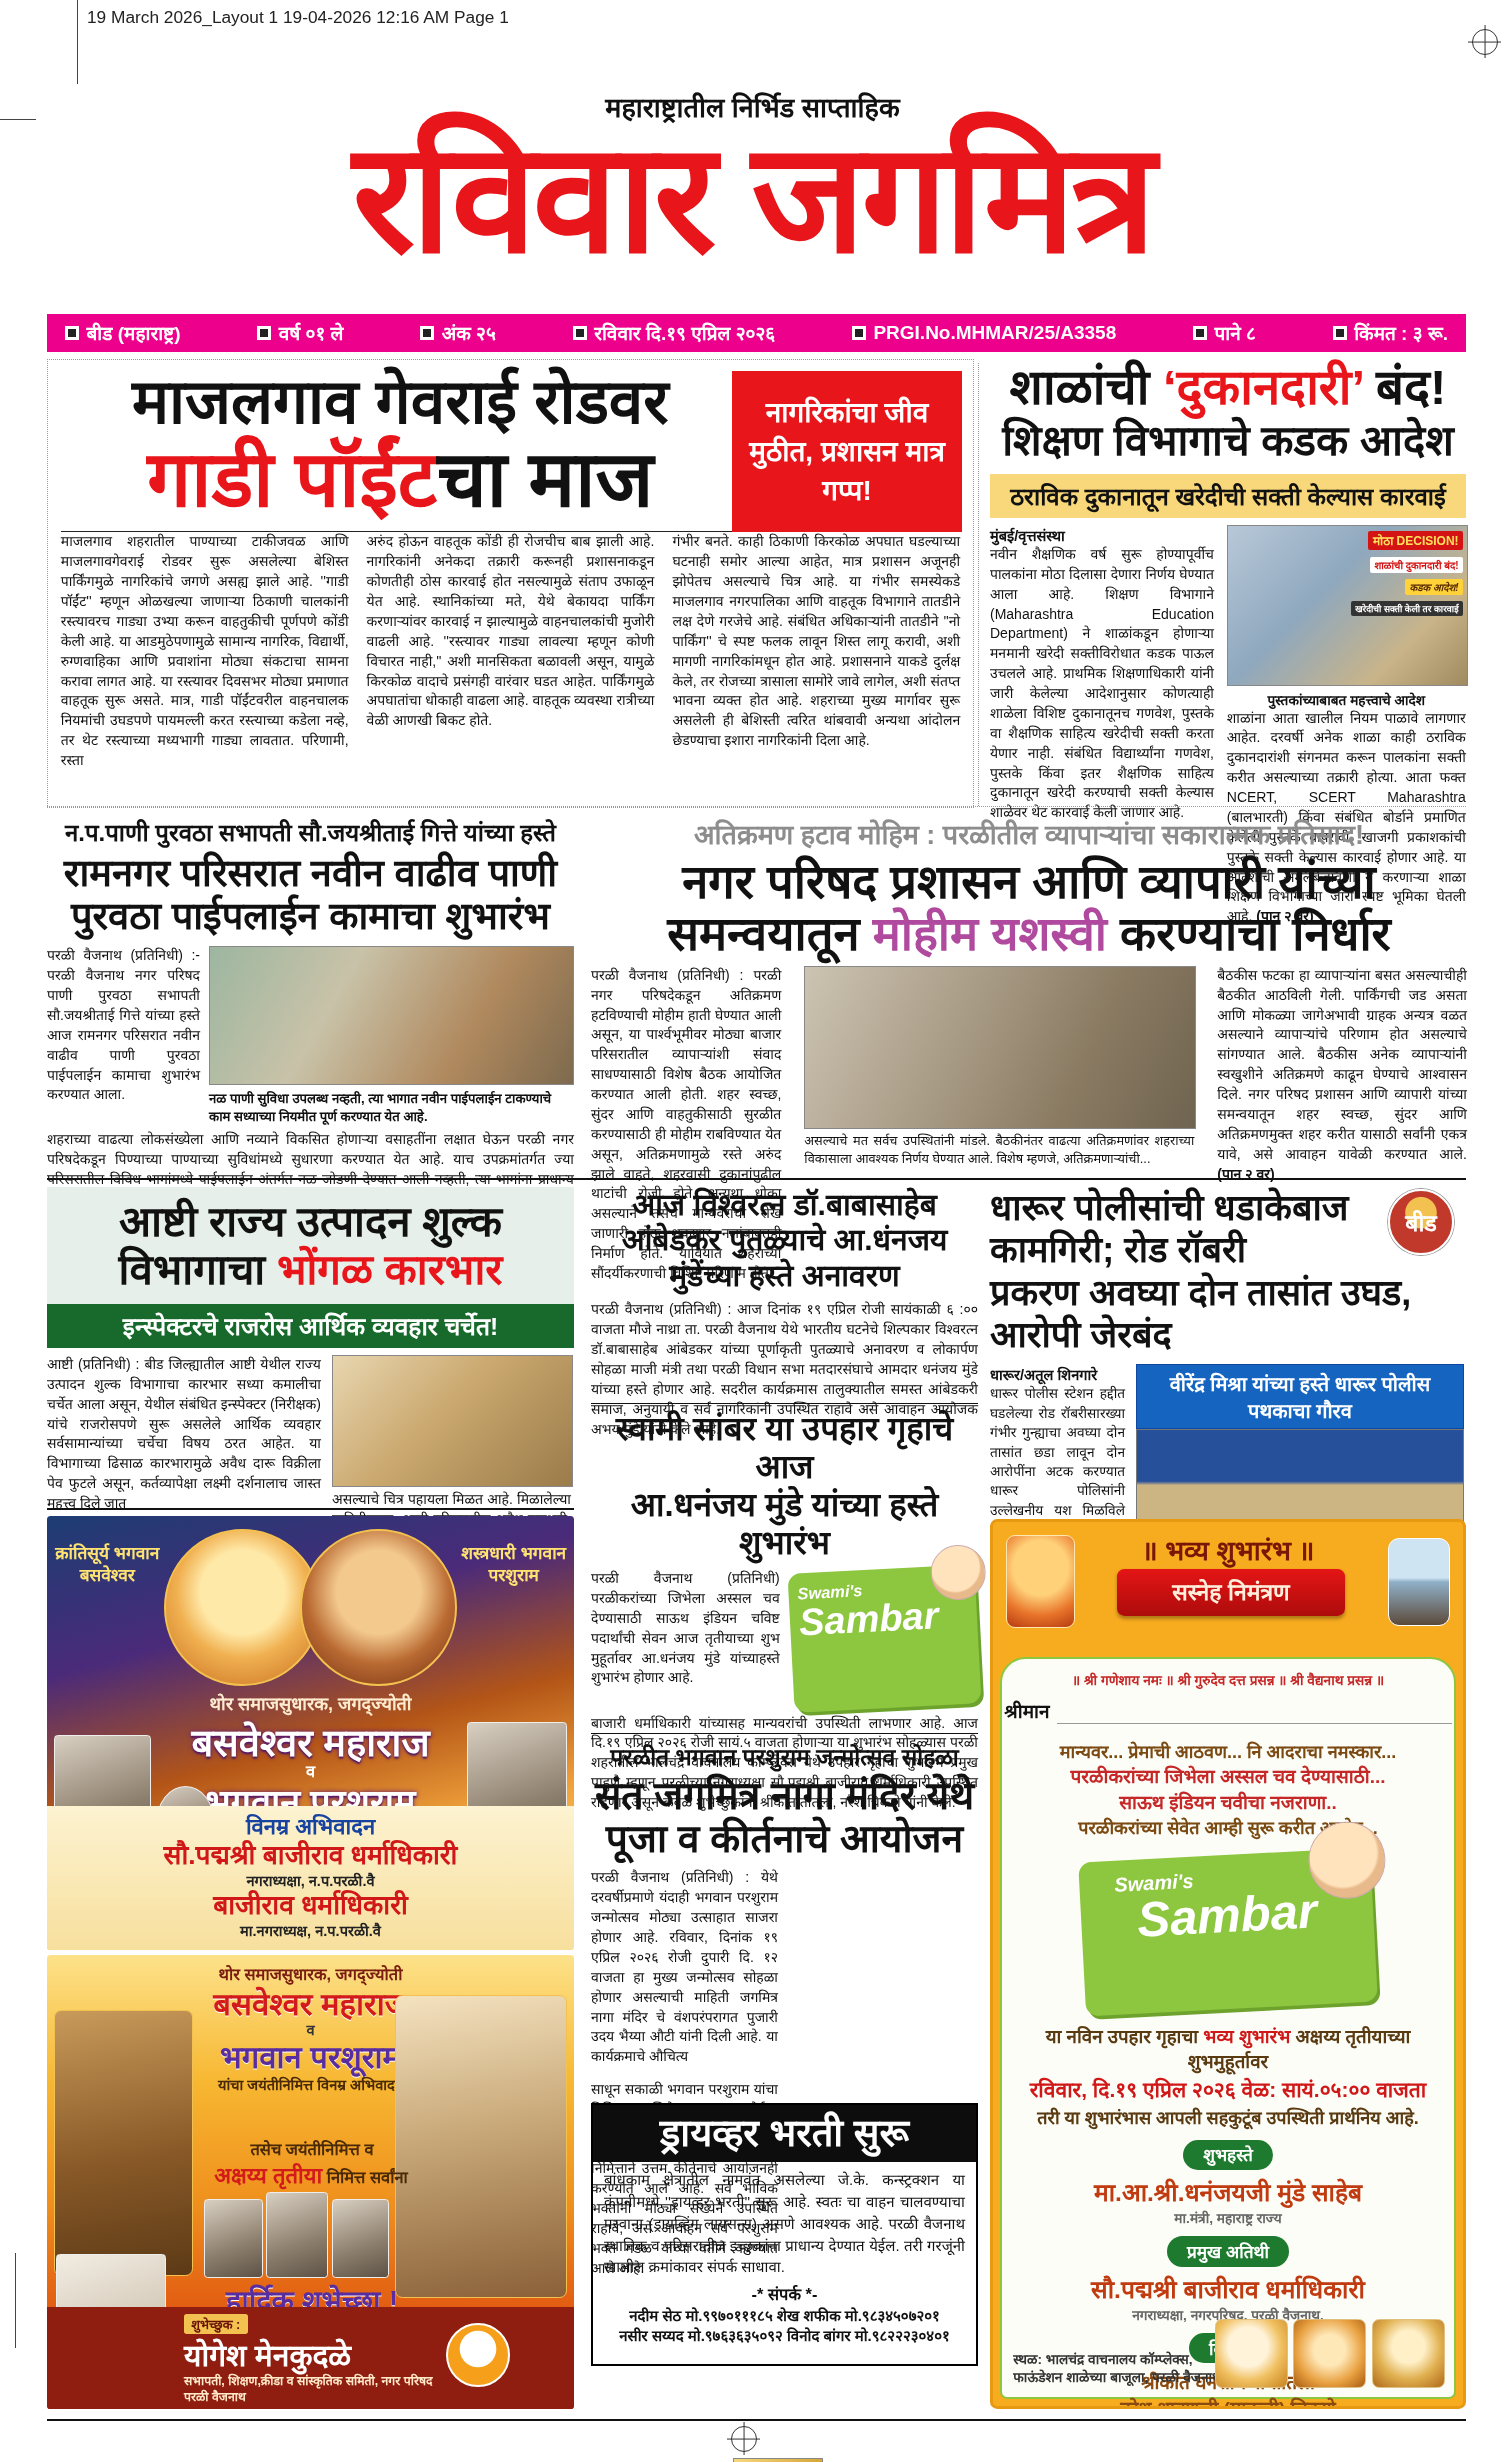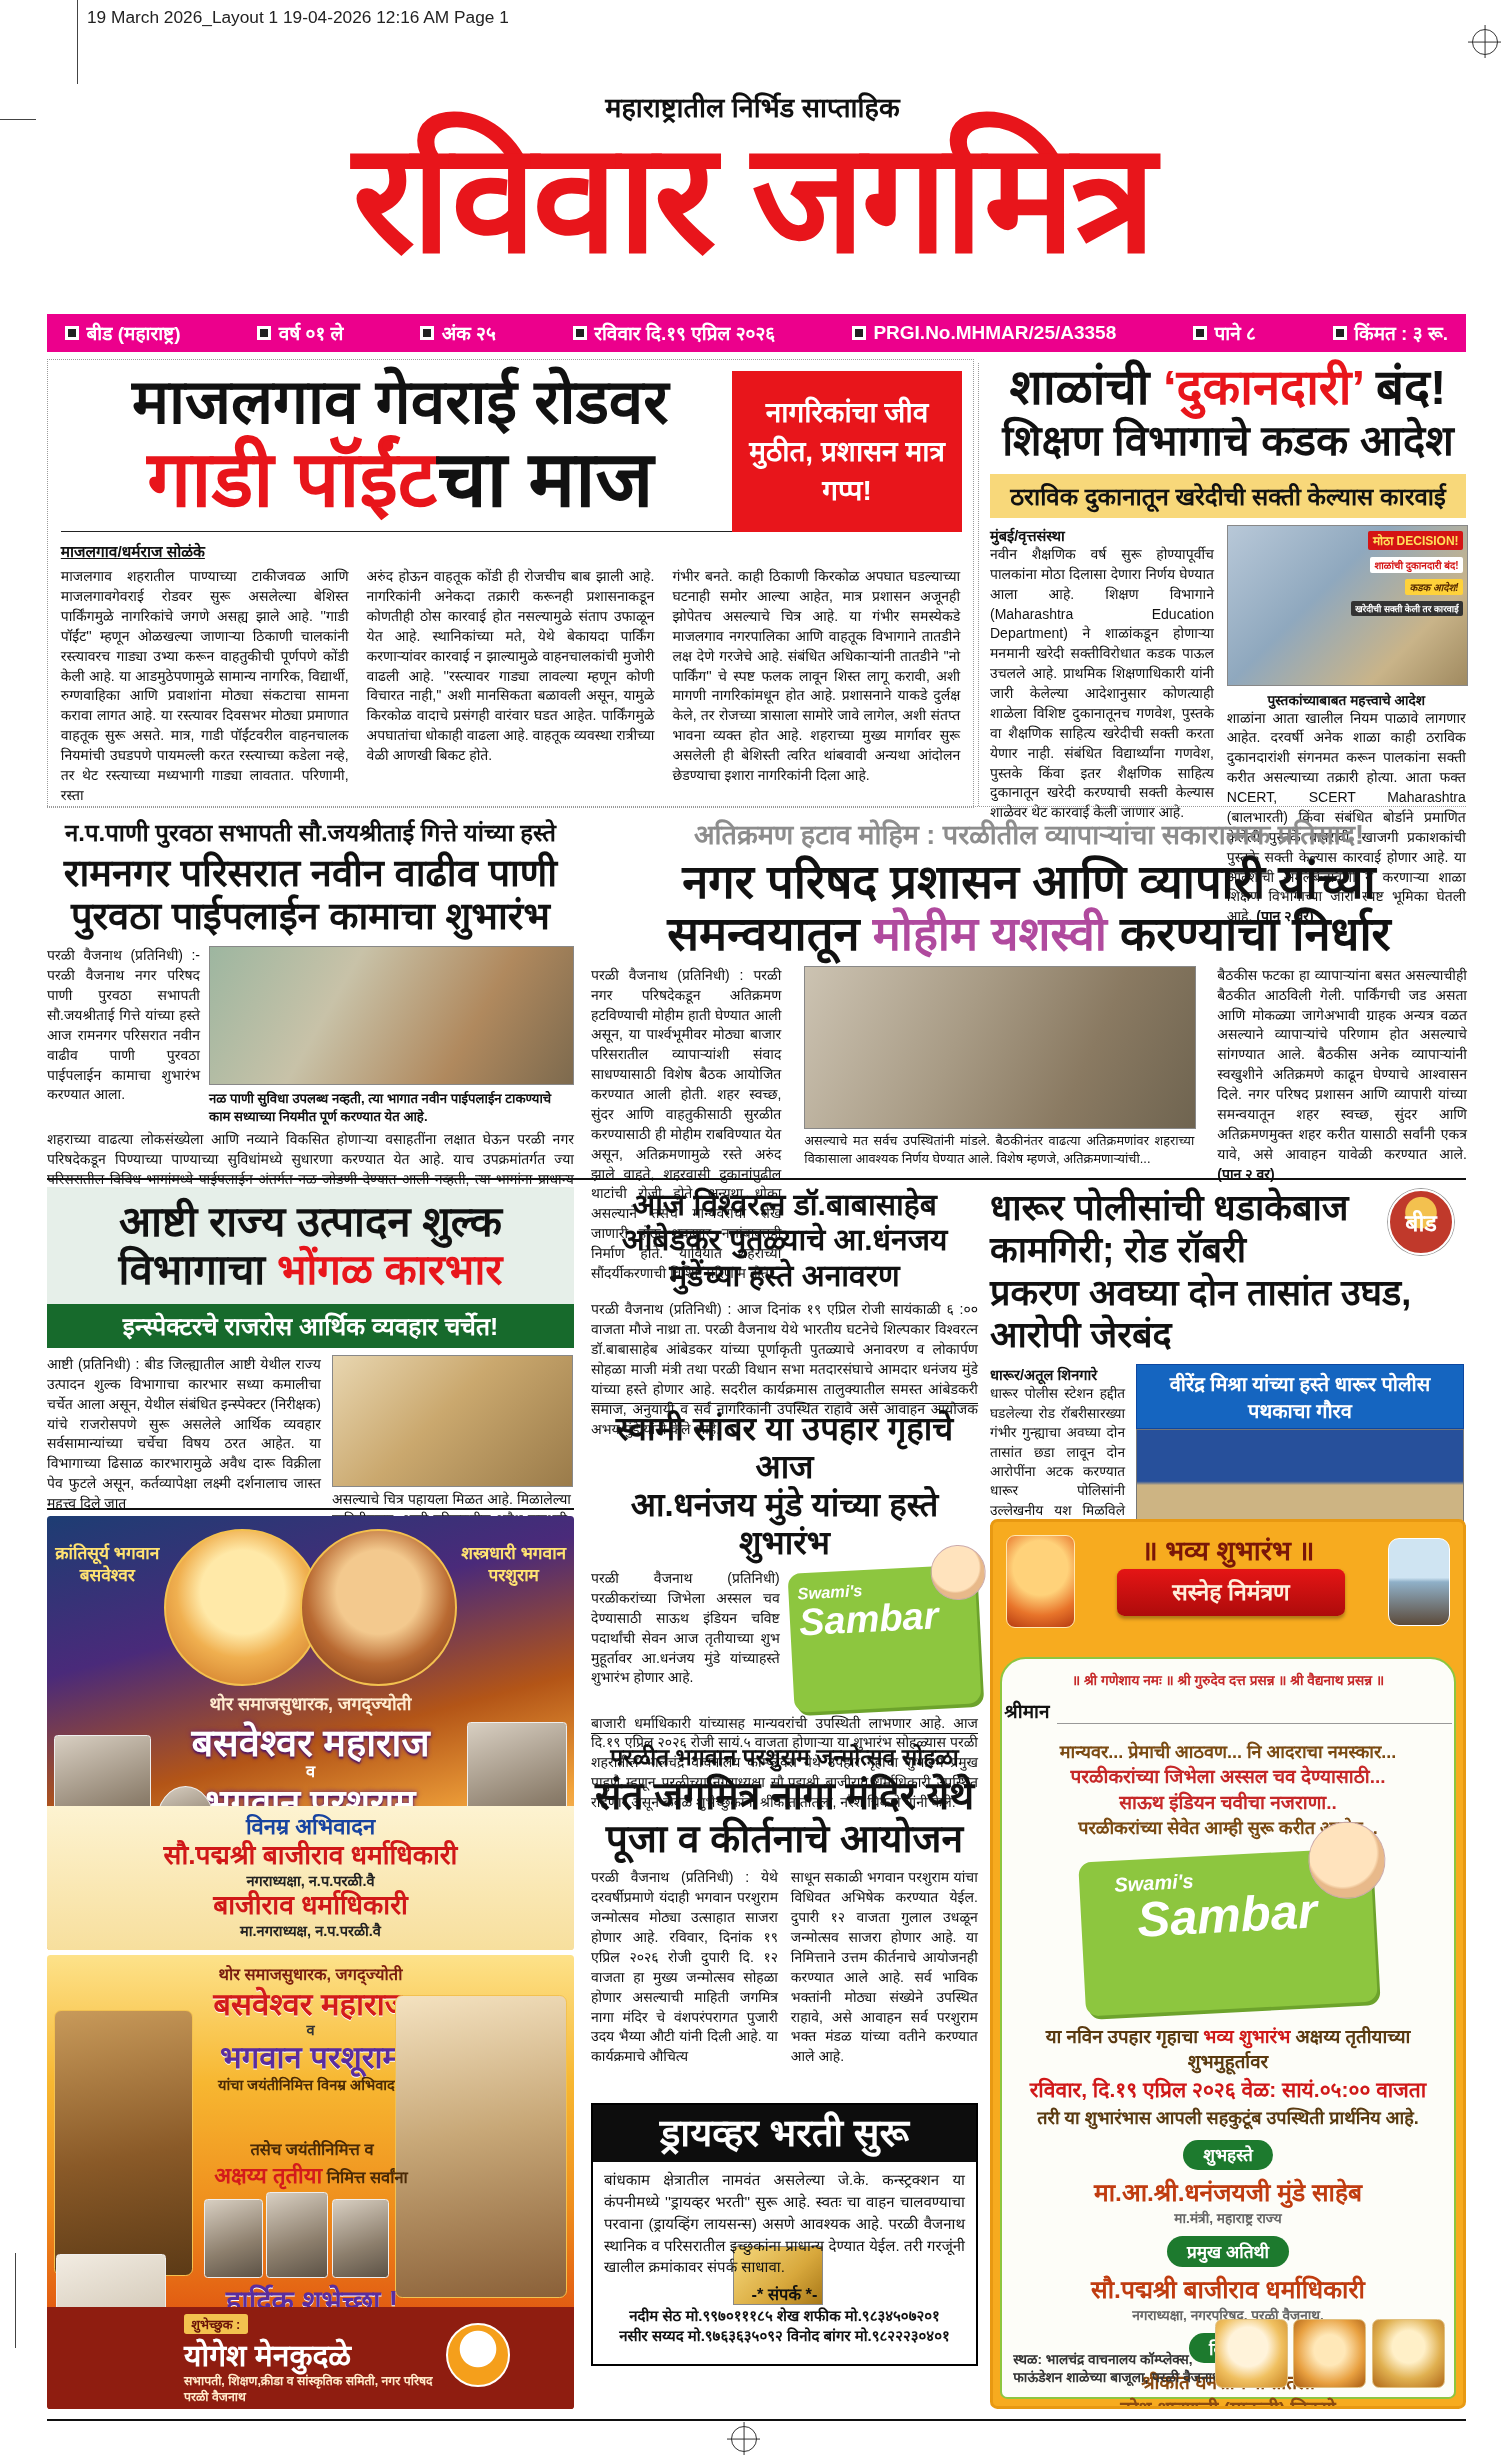--- a/index.html
+++ b/index.html
@@ -156,21 +156,20 @@
         <span class="bullet"></span>
         <span>किंमत : ३ रू.</span>
       </span>
   </div>
 
   <div class="abs lead-box">
     <div class="lead-h1 c">माजलगाव गेवराई रोडवर</div>
     <div class="lead-h2 c"><span class="red">गाडी पॉईंट</span><span>चा माज</span></div>
     <div class="abs lead-sidebox">नागरिकांचा जीव मुठीत, प्रशासन मात्र गप्प!</div>
     <div class="lead-rule"></div>
-    <div class="lead-byline">माजलगाव/धर्मराज सोळंके</div>
     <div class="lead-cols body-txt j">
       <div>माजलगाव शहरातील पाण्याच्या टाकीजवळ आणि माजलगावगेवराई रोडवर सुरू असलेल्या बेशिस्त पार्किंगमुळे नागरिकांचे जगणे असह्य झाले आहे. ''गाडी पॉईंट'' म्हणून ओळखल्या जाणाऱ्या ठिकाणी चालकांनी रस्त्यावरच गाड्या उभ्या करून वाहतुकीची पूर्णपणे कोंडी केली आहे. या आडमुठेपणामुळे सामान्य नागरिक, विद्यार्थी, रुग्णवाहिका आणि प्रवाशांना मोठ्या संकटाचा सामना करावा लागत आहे. या रस्त्यावर दिवसभर मोठ्या प्रमाणात वाहतूक सुरू असते. मात्र, गाडी पॉईंटवरील वाहनचालक नियमांची उघडपणे पायमल्ली करत रस्त्याच्या कडेला नव्हे, तर थेट रस्त्याच्या मध्यभागी गाड्या लावतात. परिणामी, रस्ता</div>
       <div>अरुंद होऊन वाहतूक कोंडी ही रोजचीच बाब झाली आहे. नागरिकांनी अनेकदा तक्रारी करूनही प्रशासनाकडून कोणतीही ठोस कारवाई होत नसल्यामुळे संताप उफाळून येत आहे. स्थानिकांच्या मते, येथे बेकायदा पार्किंग करणाऱ्यांवर कारवाई न झाल्यामुळे वाहनचालकांची मुजोरी वाढली आहे. ''रस्त्यावर गाड्या लावल्या म्हणून कोणी विचारत नाही,'' अशी मानसिकता बळावली असून, यामुळे किरकोळ वादाचे प्रसंगही वारंवार घडत आहेत. पार्किंगमुळे अपघातांचा धोकाही वाढला आहे. वाहतूक व्यवस्था रात्रीच्या वेळी आणखी बिकट होते.</div>
       <div>गंभीर बनते. काही ठिकाणी किरकोळ अपघात घडल्याच्या घटनाही समोर आल्या आहेत, मात्र प्रशासन अजूनही झोपेतच असल्याचे चित्र आहे. या गंभीर समस्येकडे माजलगाव नगरपालिका आणि वाहतूक विभागाने तातडीने लक्ष देणे गरजेचे आहे. संबंधित अधिकाऱ्यांनी तातडीने ''नो पार्किंग'' चे स्पष्ट फलक लावून शिस्त लागू करावी, अशी मागणी नागरिकांमधून होत आहे. प्रशासनाने याकडे दुर्लक्ष केले, तर रोजच्या त्रासाला सामोरे जावे लागेल, अशी संतप्त भावना व्यक्त होत आहे. शहराच्या मुख्य मार्गावर सुरू असलेली ही बेशिस्ती त्वरित थांबवावी अन्यथा आंदोलन छेडण्याचा इशारा नागरिकांनी दिला आहे.</div>
     </div>
   </div>
   <div class="abs vdots"></div>
 
   <div class="abs school">
     <div class="school-h1 c"><span>शाळांची </span><span class="red">‘दुकानदारी’</span><span> बंद!</span></div>
@@ -310,21 +309,21 @@
     <div class="body-txt j" style="margin-top:5.5px;">बाजारी धर्माधिकारी यांच्यासह मान्यवरांची उपस्थिती लाभणार आहे. आज दि.१९ एप्रिल २०२६ रोजी सायं.५ वाजता होणाऱ्या या शुभारंभ सोहळ्यास परळी शहरातील भालचंद्र वाचनालय कॉम्प्लेक्स येथे उपहार गृहाचा शुभारंभ प्रमुख पाहुणे म्हणून परळीच्या नगराध्यक्षा सौ.पद्मश्री बाजीराव धर्माधिकारी उपस्थित राहणार असून केवळ शुभेच्छुकांनी श्रीकांत तोतला, नरेश चिकणे यांनी केले.</div>
   </div>
   <div class="abs mid-rule" style="left:591px;top:1733px;width:387px;"></div>
 
   <div class="abs" style="left:591px;top:1740px;width:387px;">
     <div class="kicker c" style="font-size:23px;">परळीत भगवान परशुराम जन्मोत्सव सोहळा</div>
     <div class="c" style="font-size:39px;font-weight:900;line-height:1.12;margin-top:1.8px;">
       <div>संत जगमित्र नागा मंदिर येथे</div>
       <div>पूजा व कीर्तनाचे आयोजन</div>
     </div>
-    <div style="display:flex;gap:12.8px;margin-top:7.3px;">
+    <div style="display:flex;gap:12.8px;margin-top:7.3px;flex-direction:column;">
       <div class="body-txt j" style="width:187px;">परळी वैजनाथ (प्रतिनिधी) : येथे दरवर्षीप्रमाणे यंदाही भगवान परशुराम जन्मोत्सव मोठ्या उत्साहात साजरा होणार आहे. रविवार, दिनांक १९ एप्रिल २०२६ रोजी दुपारी दि. १२ वाजता हा मुख्य जन्मोत्सव सोहळा होणार असल्याची माहिती जगमित्र नागा मंदिर चे वंशपरंपरागत पुजारी उदय भैय्या औटी यांनी दिली आहे. या कार्यक्रमाचे औचित्य</div>
       <div class="body-txt j" style="width:187px;">साधून सकाळी भगवान परशुराम यांचा विधिवत अभिषेक करण्यात येईल. दुपारी १२ वाजता गुलाल उधळून जन्मोत्सव साजरा होणार आहे. या निमित्ताने उत्तम कीर्तनाचे आयोजनही करण्यात आले आहे. सर्व भाविक भक्तांनी मोठ्या संख्येने उपस्थित राहावे, असे आवाहन सर्व परशुराम भक्त मंडळ यांच्या वतीने करण्यात आले आहे.</div>
     </div>
     <div class="photo abs" style="left:142px;top:179px;width:88px;height:57px;background:linear-gradient(135deg,#f6d97e,#d8a83c 60%,#a87818);"></div>
   </div>
 
   <div class="abs driver">
     <div class="driver-bar">ड्रायव्हर भरती सुरू</div>
     <div style="padding:7.3px 11px 3.6px;">
       <div class="j" style="font-size:15px;line-height:1.45;">बांधकाम क्षेत्रातील नामवंत असलेल्या जे.के. कन्स्ट्रक्शन या कंपनीमध्ये ''ड्रायव्हर भरती'' सुरू आहे. स्वतः चा वाहन चालवण्याचा परवाना (ड्रायव्हिंग लायसन्स) असणे आवश्यक आहे. परळी वैजनाथ स्थानिक व परिसरातील इच्छुकांना प्राधान्य देण्यात येईल. तरी गरजूंनी खालील क्रमांकावर संपर्क साधावा.</div>

